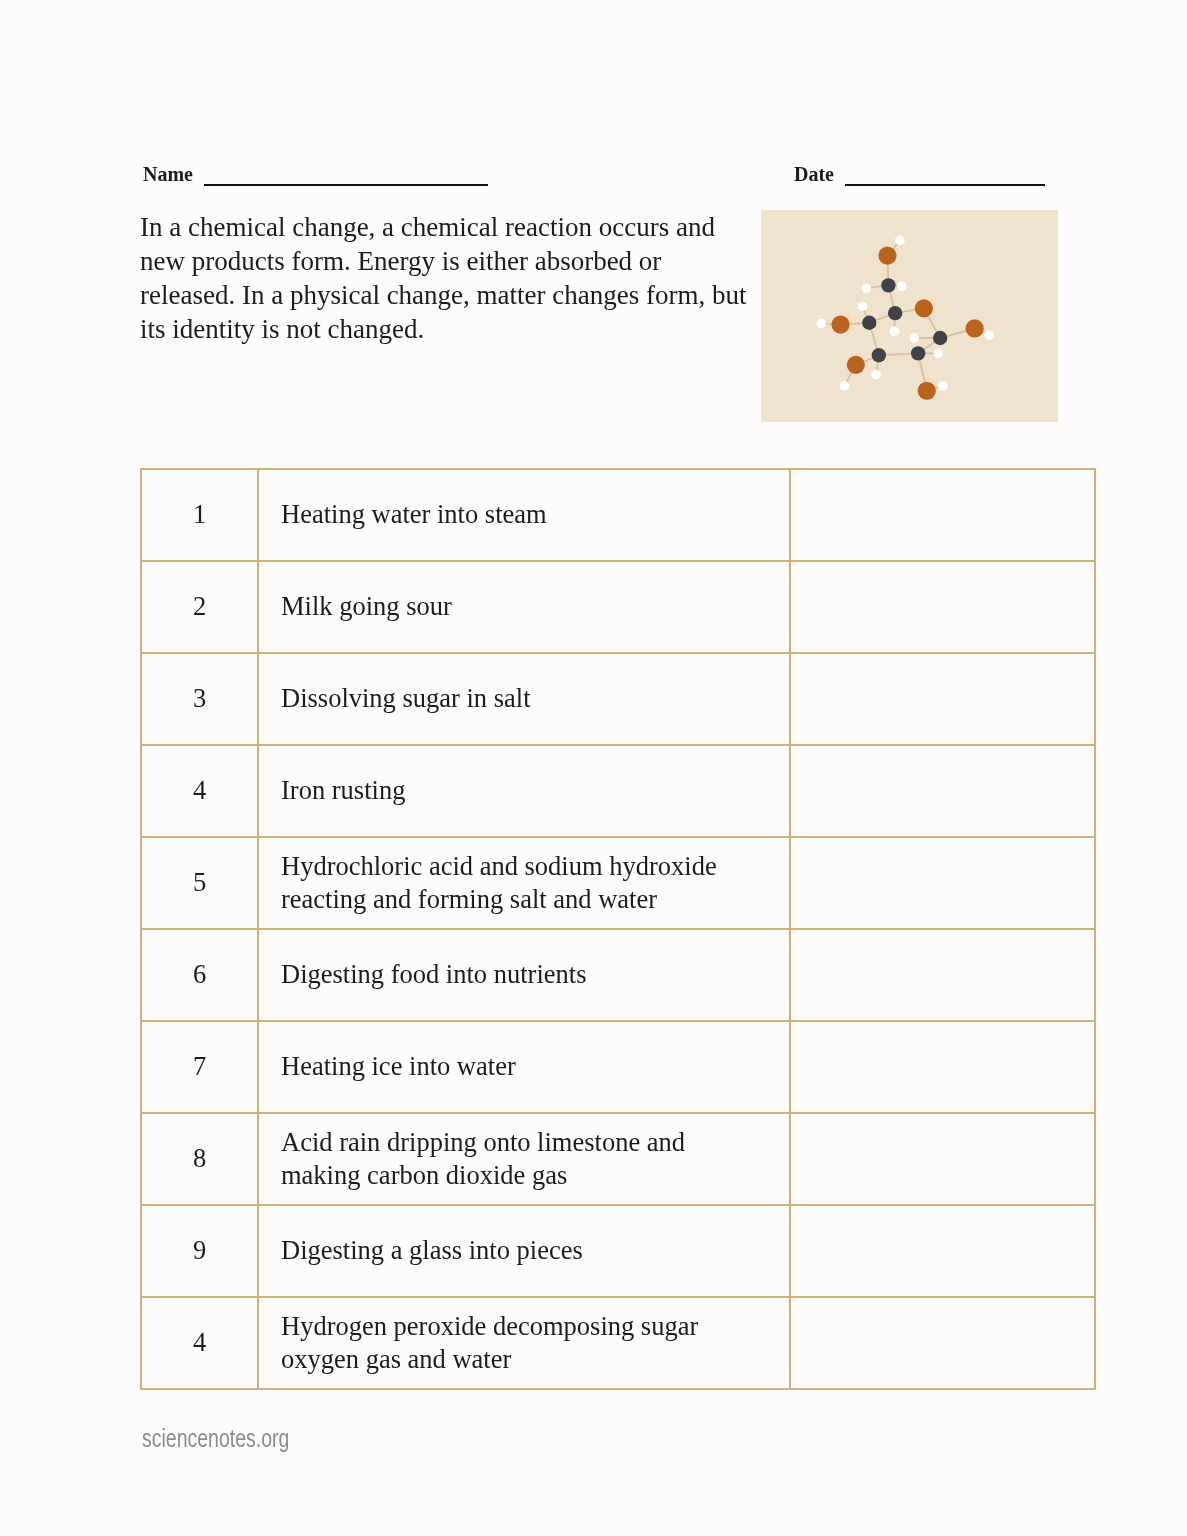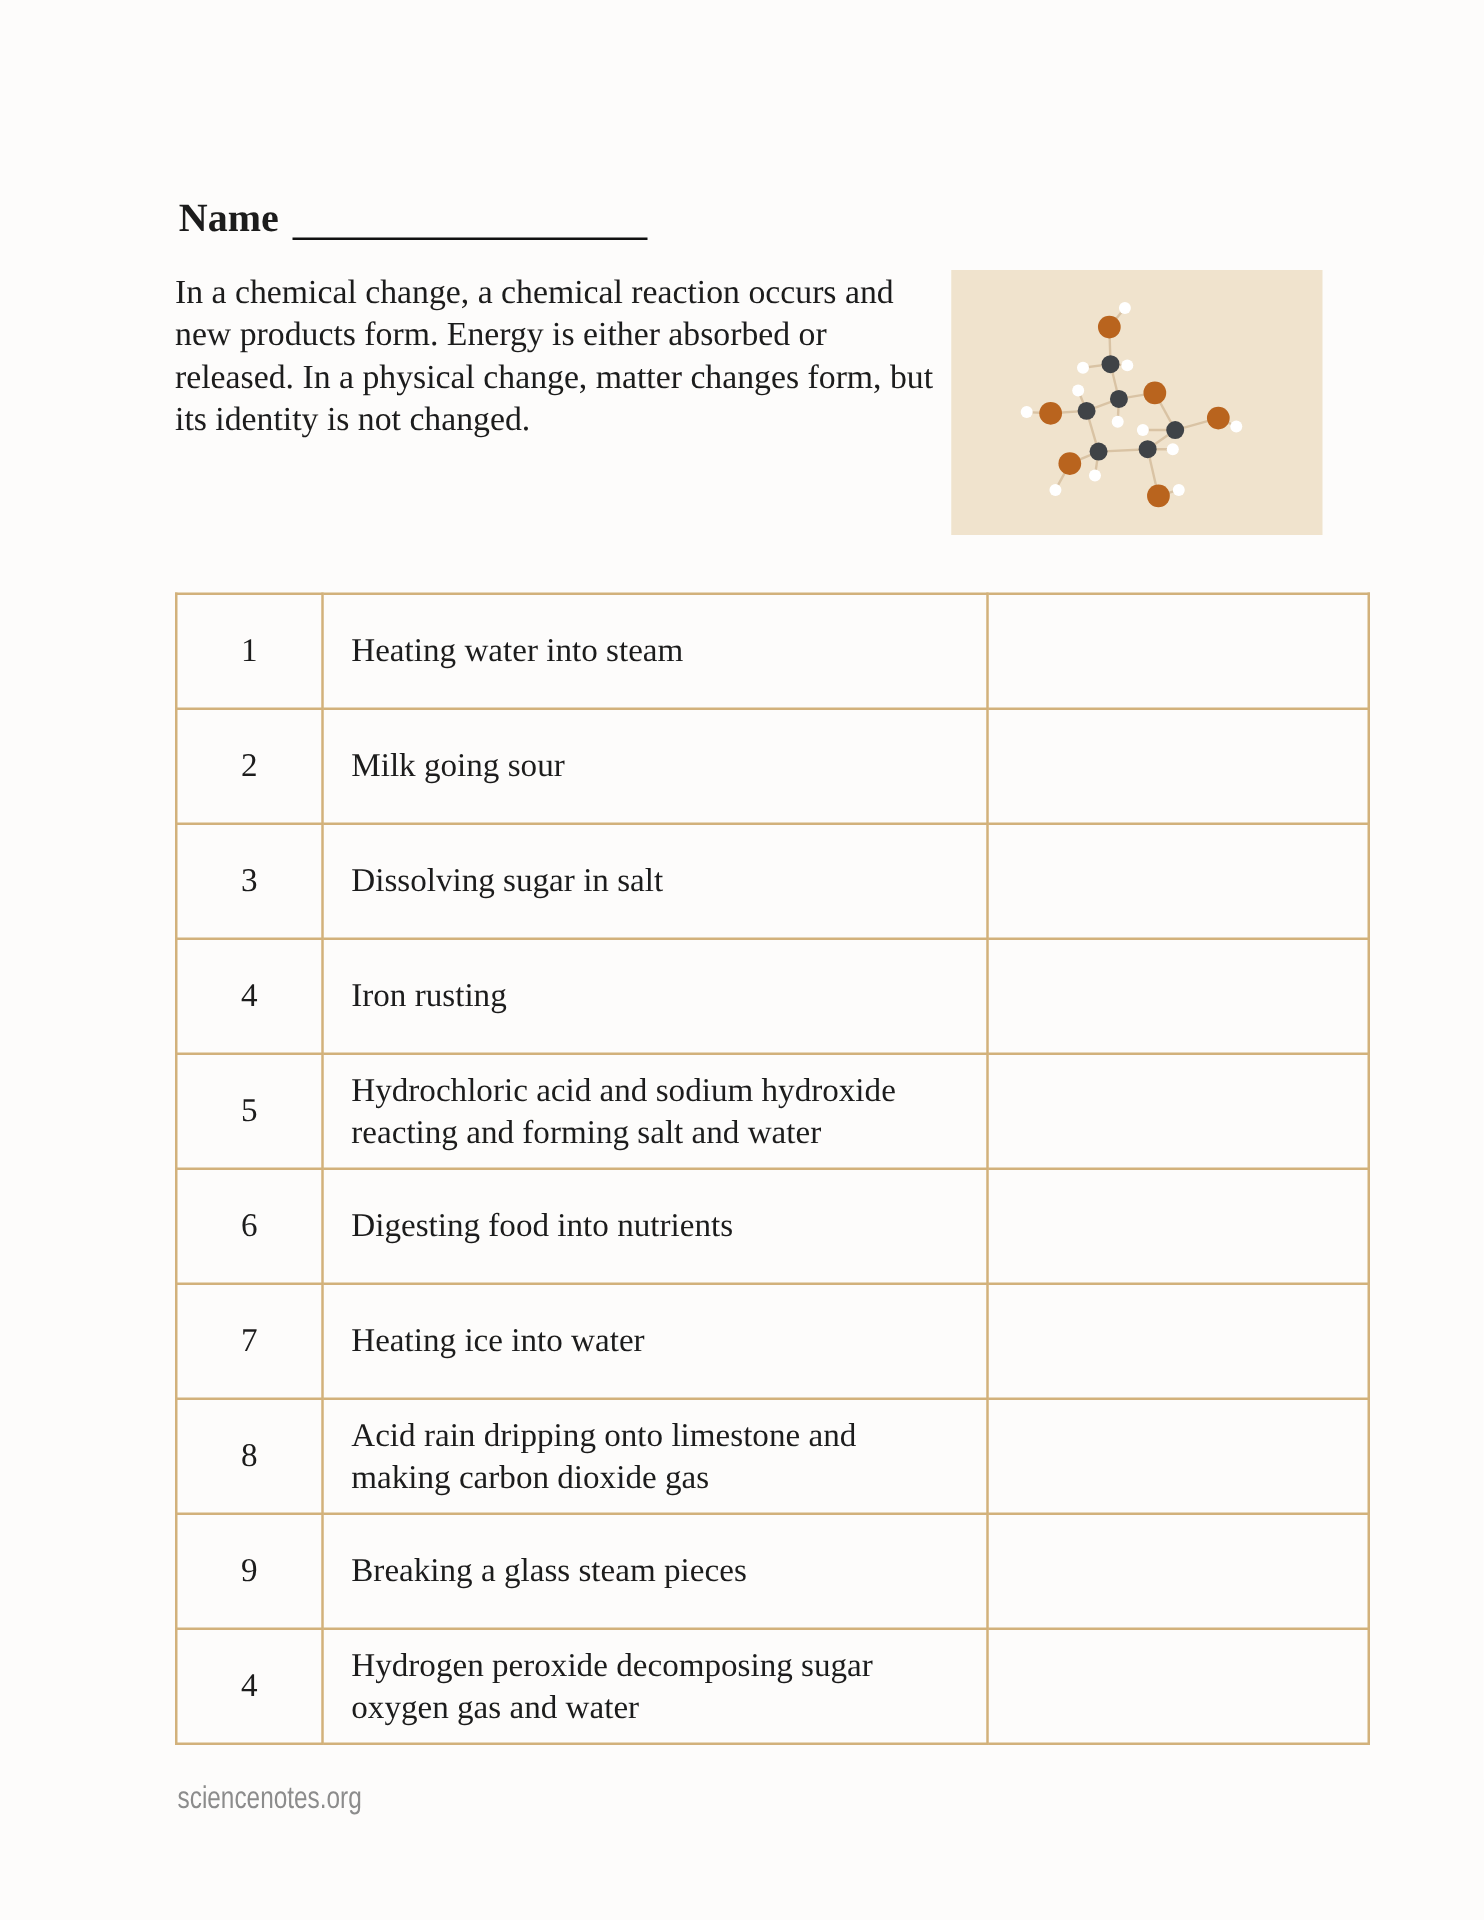--- a/index.html
+++ b/index.html
@@ -7,21 +7,21 @@
     position:relative; width:1187px; height:1536px;
     background:#fdfcfb; overflow:hidden;
     font-family:"Liberation Serif", serif; color:#1c1c1c;
   }
   
   .header-row {
     display:flex; justify-content:space-between; align-items:flex-end;
     padding:158px 142px 0 143px;
   }
   .field-group { display:flex; align-items:flex-end; }
-  .field-label { font-weight:bold; font-size:32px; line-height:1; padding-bottom:2px; }
+  .field-label { font-weight:bold; font-size:20px; line-height:1; padding-bottom:2px; }
   .blank-line { border-bottom:2px solid #111; height:26px; margin-left:11px; }
   .name-line { width:284px; }
   .date-line { width:200px; }
   
   .title-wrap { text-align:center; margin-top:16px; }
   .page-title {
     display:inline-block;
     font-family:"Liberation Sans", sans-serif; font-weight:bold;
     font-size:41px; line-height:1; color:#b5671d;
     transform:scaleX(0.72); transform-origin:center; white-space:nowrap;
@@ -53,20 +53,24 @@
 </style>
 </head>
 <body>
 
 <div class="page">
 
   <div class="header-row">
     <div class="field-group">
       <span class="field-label">Name</span>
       <span class="blank-line name-line"></span>
+    </div>
+    <div class="field-group">
+      <span class="field-label">Date</span>
+      <span class="blank-line date-line"></span>
     </div>
   </div>
 
 
   <div class="intro">
     <div class="intro-text">
       <p>In a chemical change, a chemical reaction occurs and new products form. Energy is either absorbed or released. In a physical change, matter changes form, but its identity is not changed.</p>
     </div>
     <div class="molecule-box">
       <svg width="297" height="212" viewBox="0 0 310 220">
@@ -167,21 +171,21 @@
         <td class="desc-cell">Heating ice into water</td>
         <td class="ans-cell"></td>
       </tr>
       <tr>
         <td class="num-cell">8</td>
         <td class="desc-cell">Acid rain dripping onto limestone and making carbon dioxide gas</td>
         <td class="ans-cell"></td>
       </tr>
       <tr>
         <td class="num-cell">9</td>
-        <td class="desc-cell">Breaking a glass steam pieces</td>
+        <td class="desc-cell">Digesting a glass into pieces</td>
         <td class="ans-cell"></td>
       </tr>
       <tr>
         <td class="num-cell">4</td>
         <td class="desc-cell">Hydrogen peroxide decomposing sugar oxygen gas and water</td>
         <td class="ans-cell"></td>
       </tr>
     </tbody>
   </table>
 

